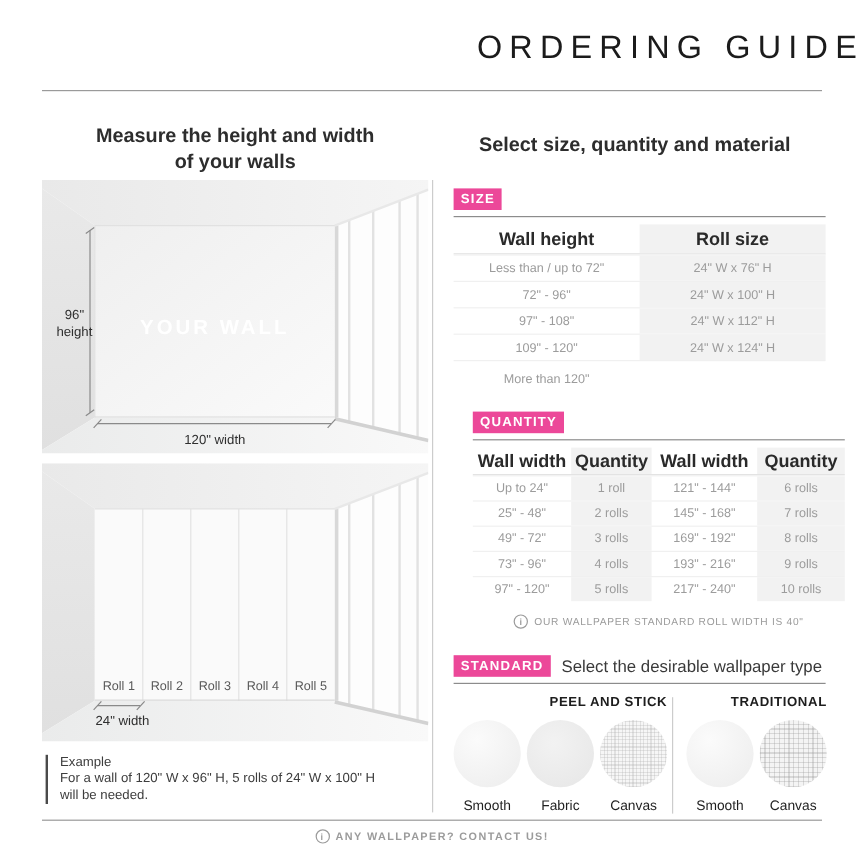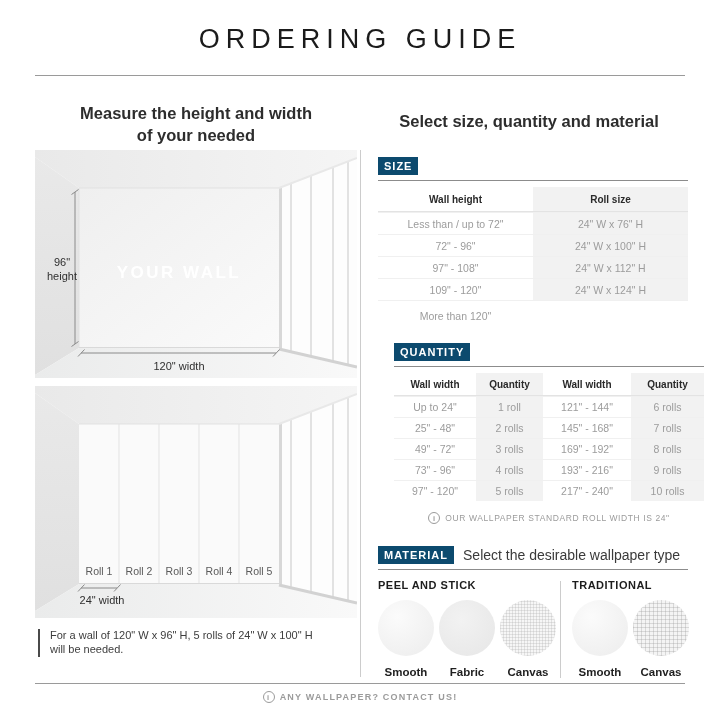--- a/index.html
+++ b/index.html
@@ -1,21 +1,21 @@
 <!DOCTYPE html>
 <html><head>
 <meta charset="utf-8">
 <style>
   html,body{margin:0;padding:0;}
   body{
     width:720px;height:720px;position:relative;background:#ffffff;
     font-family:"Liberation Sans", sans-serif;color:#2d2d2d;overflow:hidden;
   }
   .page-title{
-    position:absolute;top:24px;left:0;width:720px;text-align:center;
+    position:absolute;top:24px;left:0;width:720px;text-align:right;
     font-size:27px;font-weight:500;letter-spacing:6px;color:#1b1b1b;
   }
   .rule-top{position:absolute;top:75px;left:35px;width:650px;border-top:1px solid #9a9a9a;}
   .rule-bottom{position:absolute;top:683px;left:35px;width:650px;border-top:1px solid #9a9a9a;}
 
   .col-heading{font-size:16.5px;font-weight:600;color:#2d2d2d;text-align:center;line-height:1.32;white-space:pre-line;}
   .left-heading{position:absolute;top:103px;left:35px;width:322px;}
   .right-heading{position:absolute;top:111px;left:370px;width:318px;}
 
   .room1{position:absolute;top:150px;left:35px;}
@@ -25,28 +25,28 @@
 
   .example{position:absolute;top:629px;left:38px;width:300px;border-left:2px solid #4a4a4a;padding-left:10px;}
   .example-title{font-size:11px;color:#3d3d3d;line-height:1.25;}
   .example-text{font-size:11px;color:#3d3d3d;line-height:1.25;white-space:pre-line;}
 
   .section{position:absolute;left:378px;width:310px;}
   .sec-size{top:157px;}
   .sec-qty{top:343px;margin-left:16px;}
   .sec-mat{top:546px;}
   .sec-head{display:flex;align-items:center;gap:9px;border-bottom:1px solid #8c8c8c;padding-bottom:5px;}
-  .badge{background:#0c4a6e;color:#ffffff;font-size:11px;font-weight:bold;letter-spacing:1px;padding:3px 6px;}
+  .badge{background:#ec4899;color:#ffffff;font-size:11px;font-weight:bold;letter-spacing:1px;padding:3px 6px;}
   .sec-title{font-size:14px;color:#3a3a3a;}
 
   .table{margin-top:6px;}
   .trow{display:flex;}
   .c{display:flex;align-items:center;justify-content:center;text-align:center;
      font-size:10.5px;color:#9c9c9c;height:21px;}
-  .thead .c{font-size:10px;font-weight:bold;color:#2a2a2a;height:24px;}
+  .thead .c{font-size:15px;font-weight:bold;color:#2a2a2a;height:24px;}
   .thead{border-bottom:1px solid #e3e3e3;}
   .table .trow + .trow:not(.thead){border-top:1px solid #f0f0f0;}
   .gray{background:#f2f2f2;}
   .size-table .c1{width:155px;}
   .size-table .c2{width:155px;}
   .size-table .last .c{height:30px;line-height:1.2;font-size:9.5px;}
   .size-table .last .c1{font-size:10.5px;}
   .size-table .last .c2 span{display:block;width:110px;}
   .qty-table .c1{width:82px;}
   .qty-table .c2{width:67px;}
@@ -56,47 +56,47 @@
   .qty-table .c{height:20px;}
 
   .note{margin-top:11px;text-align:center;font-size:8.5px;letter-spacing:.6px;color:#9b9b9b;
         display:flex;align-items:center;justify-content:center;gap:5px;}
   .info-dot{display:inline-flex;width:10px;height:10px;border:1px solid #9b9b9b;border-radius:50%;
             align-items:center;justify-content:center;font-size:7.5px;font-weight:bold;flex:0 0 auto;}
 
   .mat-body{display:flex;margin-top:9px;}
   .mat-group{display:flex;flex-direction:column;}
   .mat-sep{border-left:1px solid #cccccc;margin:2px 11px 0 4px;}
-  .mat-group-title{text-align:left;font-size:11px;font-weight:bold;letter-spacing:.5px;color:#1d1d1d;}
+  .mat-group-title{text-align:right;font-size:11px;font-weight:bold;letter-spacing:.5px;color:#1d1d1d;}
   .mat-circles{display:flex;gap:5px;margin-top:9px;}
   .swatch{width:56px;display:flex;flex-direction:column;align-items:center;}
   .circle{width:56px;height:56px;border-radius:50%;}
   .tx-smooth{background:radial-gradient(circle at 35% 30%, #fbfbfb, #ececec);}
   .tx-fabric{background:radial-gradient(circle at 40% 35%, #f2f2f2, #e6e6e6);}
   .tx-canvas{background-color:#f6f6f6;
     background-image:repeating-linear-gradient(0deg, rgba(170,170,170,.28) 0 1px, transparent 1px 3px),
                      repeating-linear-gradient(90deg, rgba(170,170,170,.28) 0 1px, transparent 1px 3px);}
   .tx-canvas-coarse{background-color:#f4f4f4;
     background-image:repeating-linear-gradient(0deg, rgba(150,150,150,.30) 0 1px, transparent 1px 4px),
                      repeating-linear-gradient(90deg, rgba(150,150,150,.30) 0 1px, transparent 1px 4px);}
-  .swatch-label{text-align:center;font-size:11.5px;font-weight:700;color:#1f1f1f;margin-top:10px;}
+  .swatch-label{text-align:center;font-size:11.5px;font-weight:400;color:#1f1f1f;margin-top:10px;}
 
   .footer{position:absolute;top:691px;left:0;width:720px;display:flex;align-items:center;
           justify-content:center;gap:5px;font-size:9px;letter-spacing:1.2px;color:#9b9b9b;font-weight:600;}
 
   svg text{font-family:"Liberation Sans", sans-serif;}
 </style>
 </head>
 <body>
 
 <div class="page-title">ORDERING GUIDE</div>
 <div class="rule-top"></div>
 
 <div class="col-heading left-heading">Measure the height and width
-of your needed</div>
+of your walls</div>
 <div class="col-heading right-heading">Select size, quantity and material</div>
 
 <svg class="room1" width="322" height="228" viewBox="0 0 322 228">
   <defs>
     <linearGradient id="gCeil" x1="0" y1="0" x2="1" y2="0">
         <stop offset="0" stop-color="#e9e9e9"></stop>
         <stop offset="1" stop-color="#f5f5f5"></stop>
       </linearGradient>
     <linearGradient id="gLW" x1="0" y1="0" x2="0" y2="1">
         <stop offset="0" stop-color="#e9e9e9"></stop>
@@ -164,20 +164,21 @@
   <text x="224" y="189" text-anchor="middle" font-size="10.5" fill="#5a5a5a">Roll 5</text>
   <line x1="46" y1="202" x2="82" y2="202" stroke="#8a8a8a" stroke-width="1"></line>
   <line x1="43" y1="205.5" x2="49.5" y2="198.5" stroke="#8a8a8a" stroke-width="1"></line>
   <line x1="79" y1="205.5" x2="85.5" y2="198.5" stroke="#8a8a8a" stroke-width="1"></line>
   <text x="67" y="218" text-anchor="middle" font-size="11" fill="#2f2f2f">24" width</text>
 </svg>
 
 <div class="vdivider"></div>
 
 <div class="example">
+  <div class="example-title">Example</div>
   <div class="example-text">For a wall of 120" W x 96" H, 5 rolls of 24" W x 100" H
 will be needed.</div>
 </div>
 
 <div class="section sec-size">
   <div class="sec-head">
     <span class="badge">SIZE</span>
   </div>
   <div class="table size-table">
     <div class="trow thead">
@@ -243,27 +244,27 @@
     </div>
     <div class="trow">
       <div class="c c1">97" - 120"</div>
       <div class="c c2 gray">5 rolls</div>
       <div class="c c3">217" - 240"</div>
       <div class="c c4 gray">10 rolls</div>
     </div>
   </div>
   <div class="note">
     <span class="info-dot">i</span>
-    <span>OUR WALLPAPER STANDARD ROLL WIDTH IS 24"</span>
+    <span>OUR WALLPAPER STANDARD ROLL WIDTH IS 40"</span>
   </div>
 </div>
 
 <div class="section sec-mat">
   <div class="sec-head">
-    <span class="badge">MATERIAL</span>
+    <span class="badge">STANDARD</span>
     <span class="sec-title">Select the desirable wallpaper type</span>
   </div>
   <div class="mat-body">
     <div class="mat-group">
       <div class="mat-group-title">PEEL AND STICK</div>
       <div class="mat-circles">
         <div class="swatch">
           <div class="circle tx-smooth"></div>
           <div class="swatch-label">Smooth</div>
         </div>

